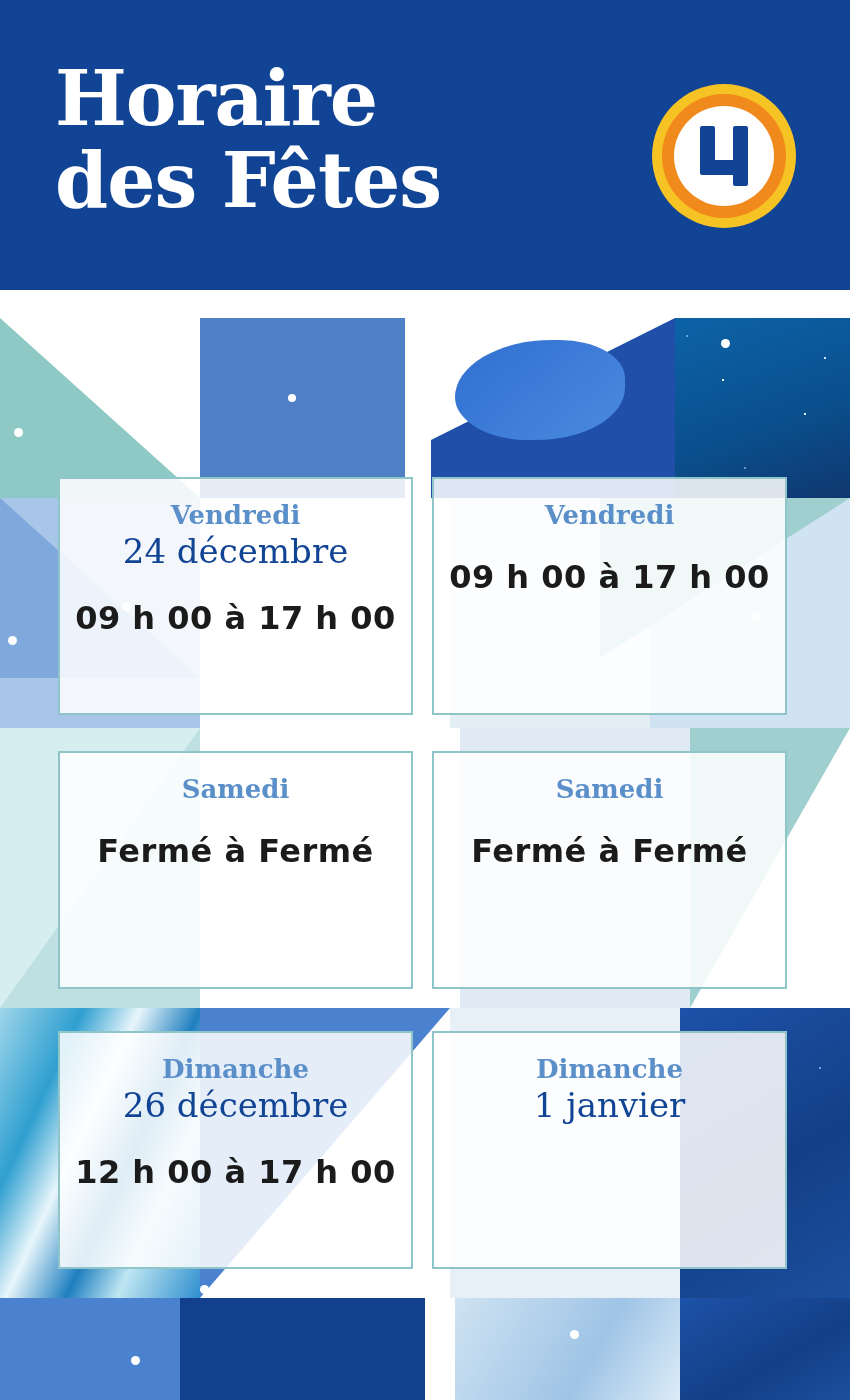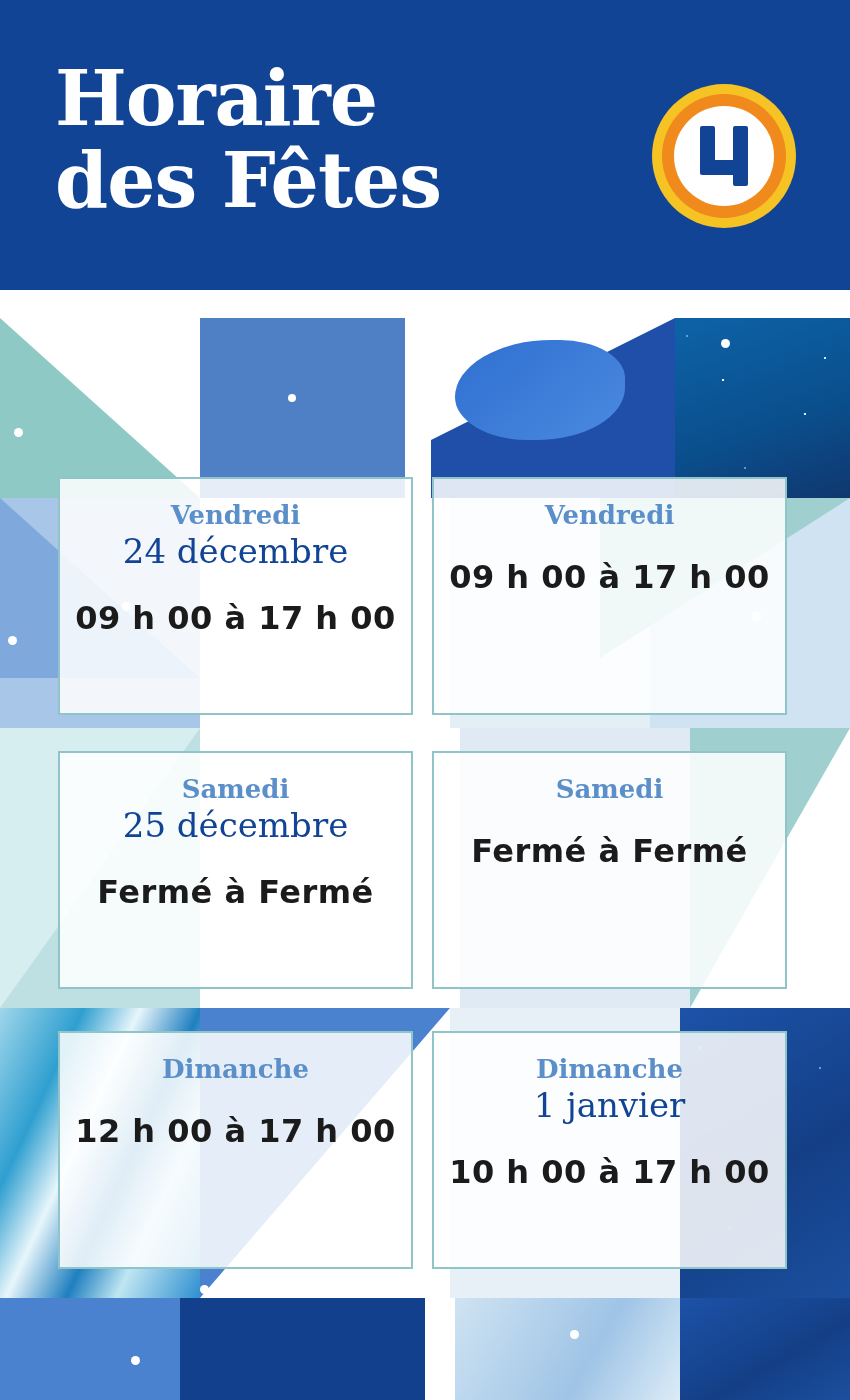--- a/index.html
+++ b/index.html
@@ -240,34 +240,33 @@
       <div class="card-hours">09 h 00 à 17 h 00</div>
     </div>
 
     <div class="card c1">
       <div class="card-day">Vendredi</div>
       <div class="card-hours">09 h 00 à 17 h 00</div>
     </div>
 
     <div class="card c2">
       <div class="card-day">Samedi</div>
-      <div class="card-date"><span>25 décembre</span><sup></sup></div>
       <div class="card-hours">Fermé à Fermé</div>
     </div>
 
     <div class="card c3">
       <div class="card-day">Samedi</div>
       <div class="card-hours">Fermé à Fermé</div>
     </div>
 
     <div class="card c4">
       <div class="card-day">Dimanche</div>
+      <div class="card-date"><span>26 décembre</span><sup></sup></div>
       <div class="card-hours">12 h 00 à 17 h 00</div>
     </div>
 
     <div class="card c5">
       <div class="card-day">Dimanche</div>
       <div class="card-date"><span>1 janvier</span><sup></sup></div>
-      <div class="card-hours">10 h 00 à 17 h 00</div>
     </div>
 
   </div>
 </div>
 
 </body></html>

